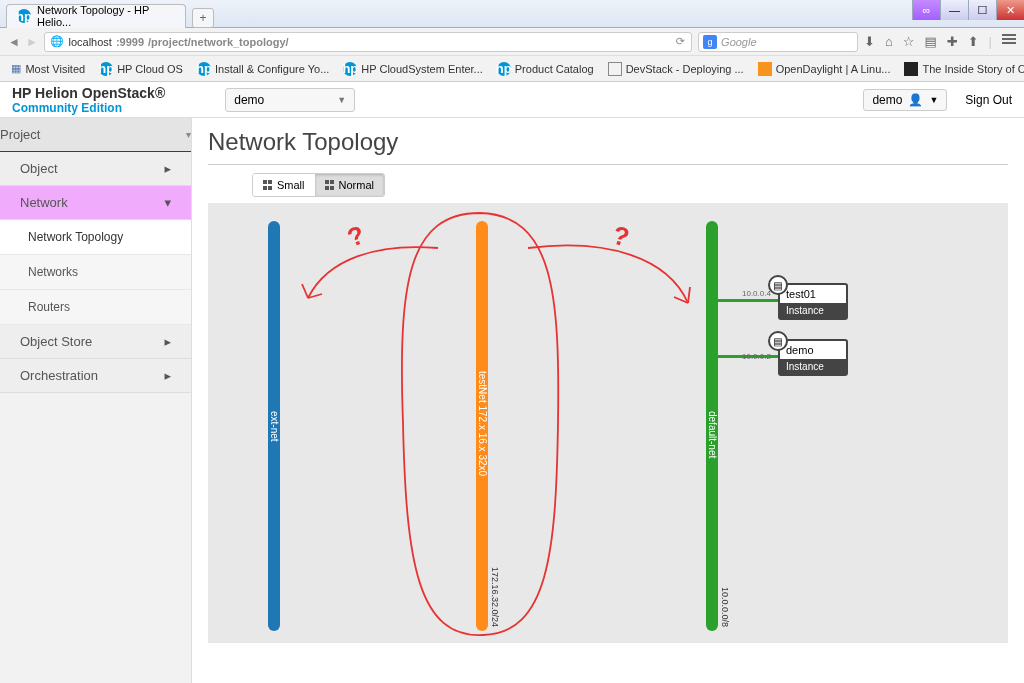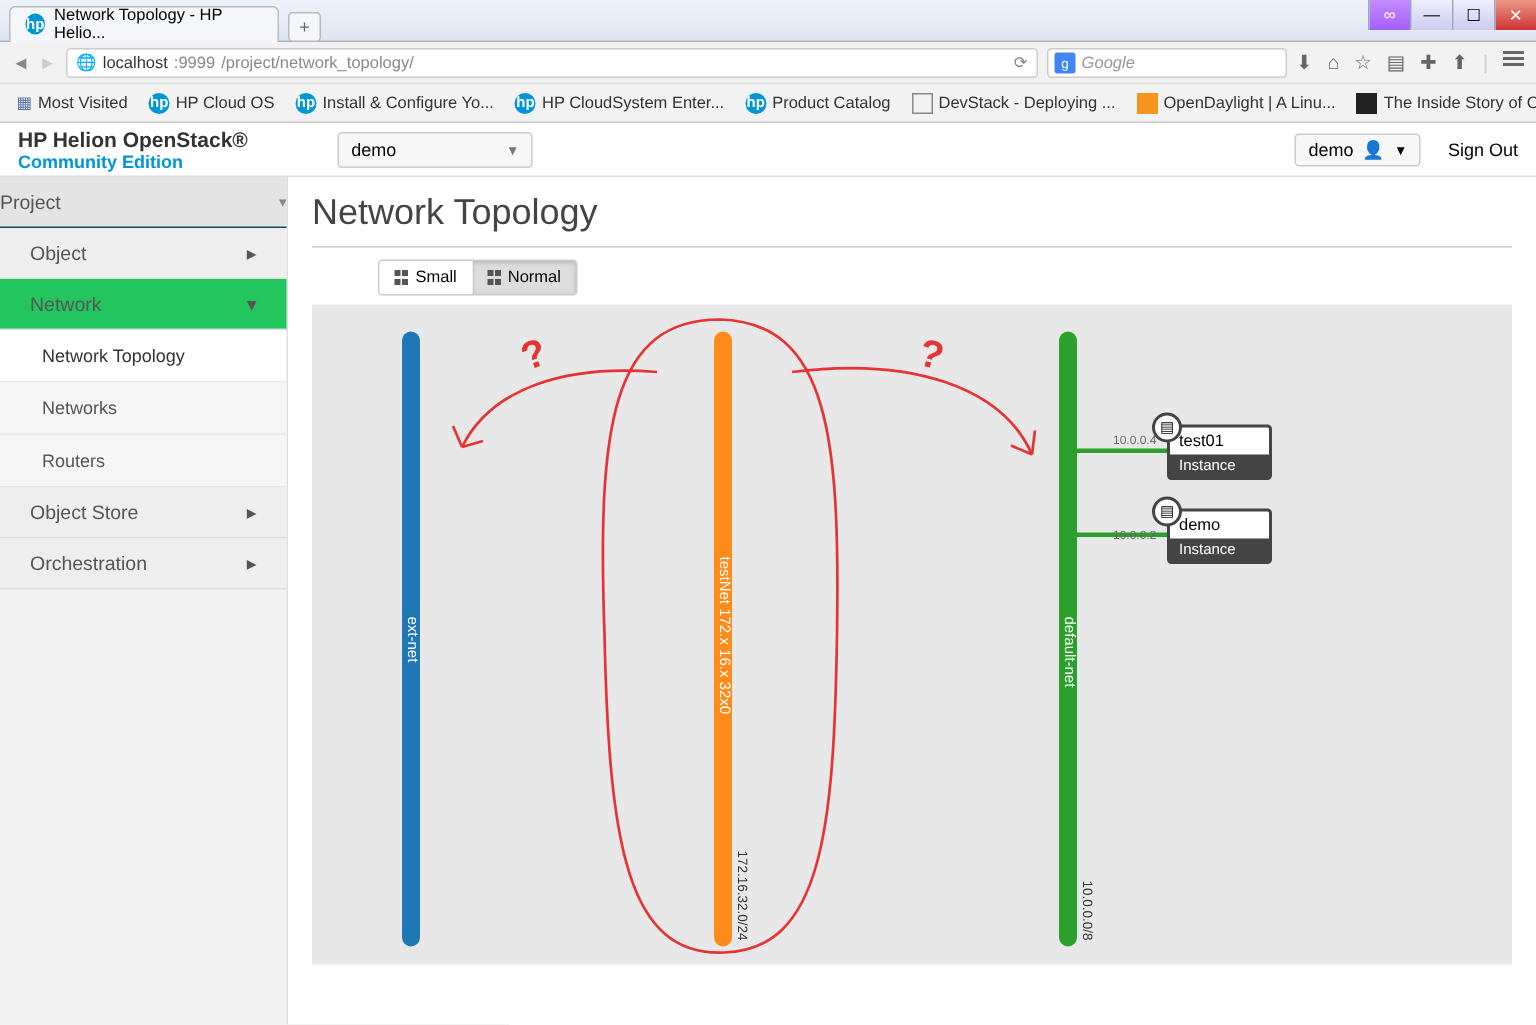--- a/index.html
+++ b/index.html
@@ -2,30 +2,30 @@
 <html><head>
 <meta charset="utf-8">
 <style>
 * { box-sizing: border-box; margin: 0; padding: 0; font-family: Arial, sans-serif; }
 body { width: 1024px; height: 683px; overflow: hidden; background: #fff; }
 
 
 .win-chrome { height: 28px; background: linear-gradient(#eef3fa,#dde6f3); border-bottom:1px solid #aab; display:flex; align-items:center; position:relative; }
 .tab-strip { display:flex; align-items:flex-end; height:28px; padding-left:6px; }
 .browser-tab { background:#f4f6fa; border:1px solid #bbb; border-bottom:none; height:24px; padding:3px 10px; font-size:11px; border-radius:4px 4px 0 0; display:flex; align-items:center; gap:6px; max-width:180px;}
-.hp-icon { width:14px; height:14px; background:#0096d6; border-radius:50%; display:inline-flex;align-items:center;justify-content:center;color:#fff;font-size:10px;font-weight:bold; }
+.hp-icon { width:14px; height:14px; background:#0096d6; border-radius:50%; display:inline-flex;align-items:center;justify-content:center;color:#fff;font-size:13px;font-weight:bold; }
 .new-tab { width:22px;height:20px;border:1px solid #bbb;border-radius:3px;margin-left:6px;display:flex;align-items:center;justify-content:center;font-size:12px;color:#666;background:#f4f6fa; }
 .win-btns { position:absolute; right:0; top:0; display:flex; height:20px; }
 .win-btn { width:28px; height:20px; display:flex;align-items:center;justify-content:center; font-size:11px; border-left:1px solid #9ab;}
 .win-purple{background:linear-gradient(#c48bff,#a45fff);color:#fff;}
 .win-min{background:linear-gradient(#eef,#cce);} .win-max{background:linear-gradient(#eef,#cce);} .win-close{background:linear-gradient(#e98,#c33);color:#fff;}
 
 .url-bar { height:28px; background:#f2f2f2; border-bottom:1px solid #ddd; display:flex; align-items:center; padding:0 8px; gap:6px; font-size:12px;}
 .url-input { flex:1; height:20px; border:1px solid #ccc; border-radius:3px; padding:0 6px; display:flex; align-items:center; gap:4px; font-size:11px; color:#333; background:#fff;}
-.url-input .grey{color:#888;}
+.url-input .grey{color:#888;font-weight:bold;}
 .search-box{width:160px;height:20px;border:1px solid #ccc;border-radius:3px;display:flex;align-items:center;padding:0 4px;background:#fff;}
 .g-icon{width:14px;height:14px;background:#4285f4;color:#fff;font-size:9px;display:flex;align-items:center;justify-content:center;border-radius:2px;}
 .url-icons{display:flex;gap:10px;color:#666;font-size:13px;}
 .triple-bar{display:flex;flex-direction:column;gap:2px;} .triple-bar span{width:14px;height:2px;background:#666;}
 
 .bookmark-bar{height:26px;background:#f2f2f2;border-bottom:1px solid #ccc;display:flex;align-items:center;padding:0 6px;gap:4px;font-size:11px;}
 .bm{display:flex;align-items:center;gap:4px;padding:2px 5px;color:#333;white-space:nowrap;}
 .bm .mv{color:#57a;} .fav{width:14px;height:14px;display:inline-block;} .fav-ds{border:1px solid #888;} .fav-od{background:#f7941e;} .fav-is{background:#222;}
 
 
@@ -35,21 +35,21 @@
 .user-info{margin-left:auto;display:flex;align-items:center;gap:18px;font-size:12px;}
 .user-btn{border:1px solid #ccc;border-radius:3px;background:#f7f7f7;padding:3px 8px;display:flex;align-items:center;gap:6px;}
 
 .app-body{display:flex;height:calc(683px - 28px - 28px - 26px - 36px);}
 
 
 .sidebar{width:192px;background:#f2f2f2;border-right:1px solid #ddd;}
 .side-h{padding:9px 0;font-size:13px;color:#555;background:#e4e4e4;border-bottom:1px solid #0c4a6e;display:flex;justify-content:space-between;align-items:center;}
 .side-h .chev{color:#888;font-size:10px;}
 .side-sub{padding:9px 20px;font-size:13px;color:#555;background:#eee;border-bottom:1px solid #ddd;display:flex;justify-content:space-between;}
-.side-sub.exp{background:#22c55e;align-items:flex-end;}
+.side-sub.exp{background:#f0abfc;align-items:flex-end;}
 .side-item{padding:10px 28px;font-size:12px;color:#555;border-bottom:1px solid #e8e8e8;background:#f6f6f6;}
 .side-item.active{background:#fff;color:#333;}
 
 
 .main{flex:1;padding:10px 16px 0 16px;overflow:hidden;}
 h1{font-size:24px;font-weight:300;color:#444;margin-bottom:8px;}
 .rule{border:none;border-top:1px solid #ccc;margin-bottom:8px;}
 .toolbar{display:flex;align-items:center;margin-bottom:6px;margin-left:44px;}
 .view-toggle{display:flex;border:1px solid #ccc;border-radius:3px;overflow:hidden;}
 .vt-btn{padding:5px 10px;font-size:11px;display:flex;align-items:center;gap:4px;background:#fff;}

